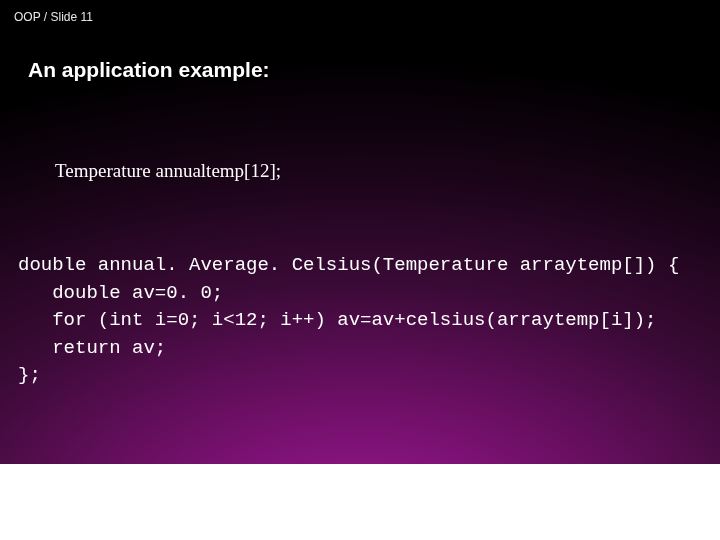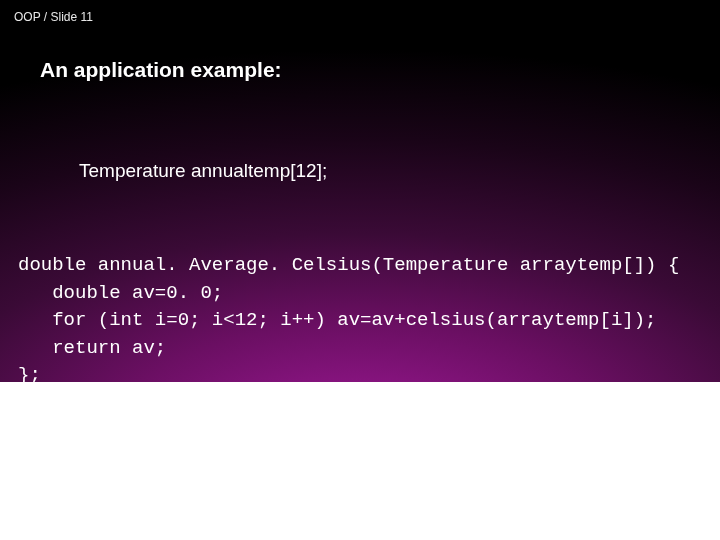--- a/index.html
+++ b/index.html
@@ -4,21 +4,21 @@
 <style>
   html, body {
     margin: 0;
     padding: 0;
     width: 720px;
     height: 540px;
     overflow: hidden;
   }
   .slide {
     width: 720px;
-    height: 382px;
+    height: 464px;
     background: radial-gradient(ellipse 140% 120% at 50% 115%, #a01898 0%, #6b0f63 25%, #3a0a36 45%, #1a0418 65%, #000000 85%);
     position: relative;
     font-family: Arial, Helvetica, sans-serif;
     color: #ffffff;
     box-sizing: border-box;
   }
   .slide-header {
     position: absolute;
     top: 10px;
     left: 14px;
@@ -26,32 +26,30 @@
     font-weight: 400;
     color: #e8e8e8;
   }
   .slide-title {
     position: absolute;
     top: 58px;
     left: 28px;
     font-size: 21px;
     font-weight: 700;
     color: #ffffff;
-    margin-left: 12px;
   }
   .code-block-1 {
     position: absolute;
     top: 158px;
     left: 55px;
-    font-family: Liberation Sans, sans-serif;
+    font-family: Liberation Serif, serif;
     font-size: 19px;
     color: #ffffff;
     white-space: pre;
     line-height: 1.35;
-    margin-left: 24px;
   }
   .code-block-2 {
     position: absolute;
     top: 252px;
     left: 18px;
     font-family: "Courier New", Courier, monospace;
     font-size: 19px;
     color: #ffffff;
     white-space: pre;
     line-height: 1.45;

